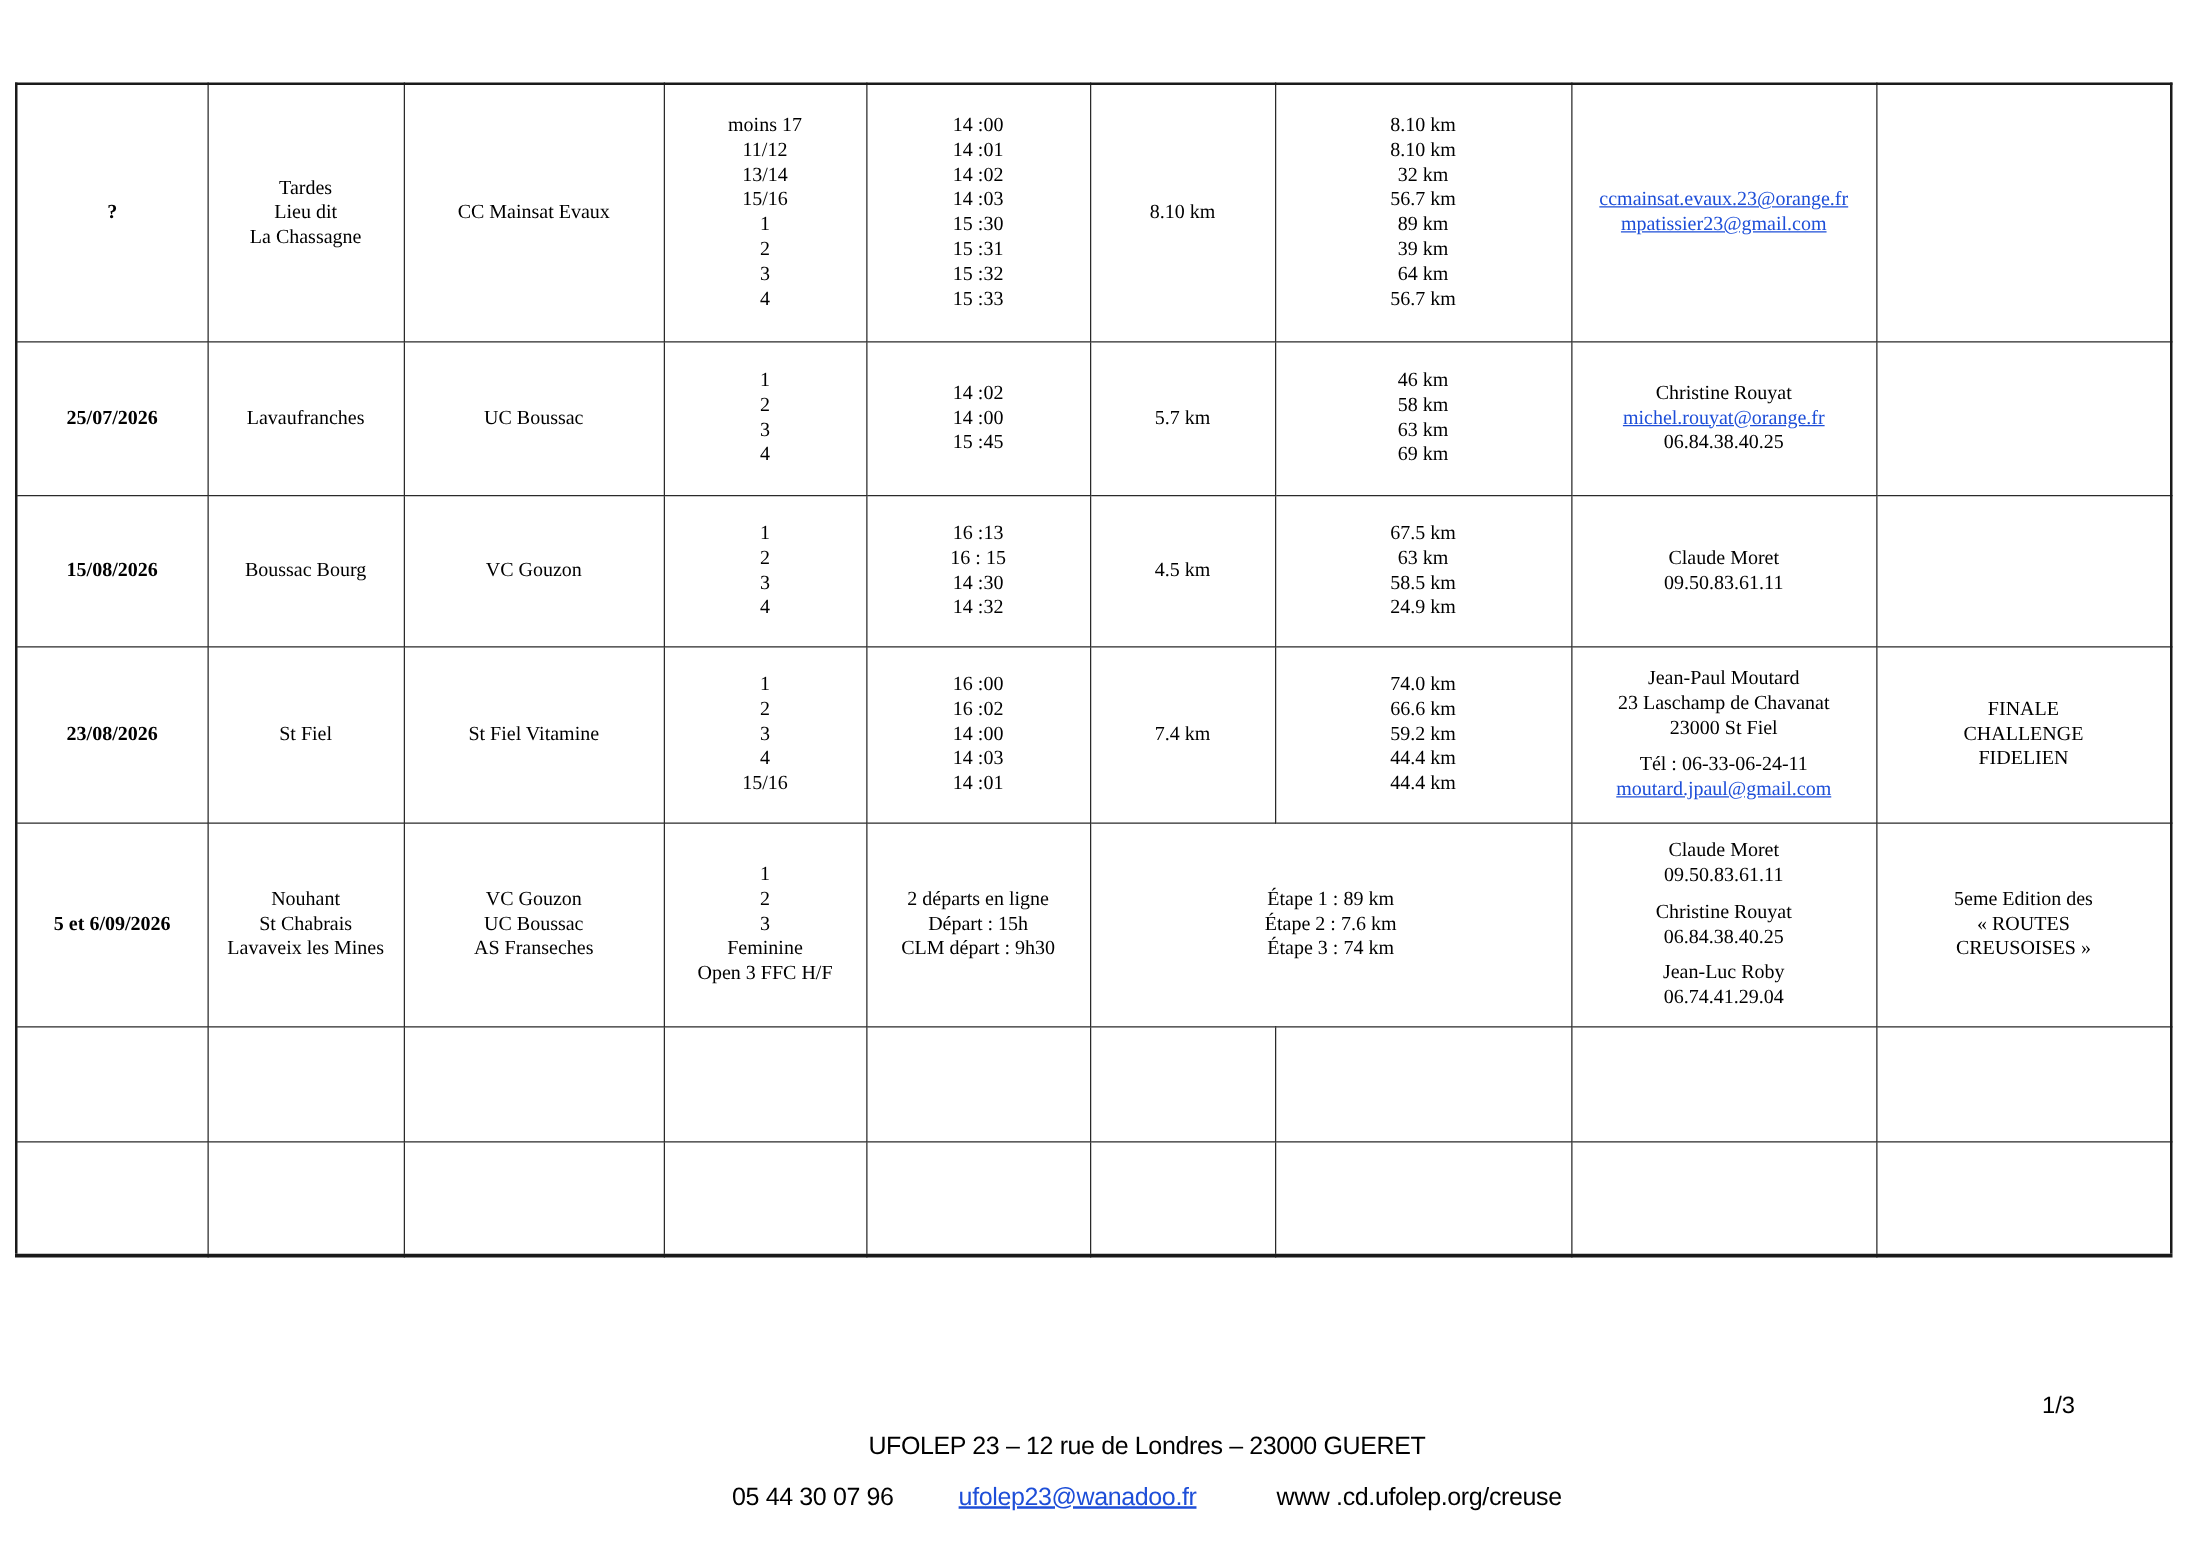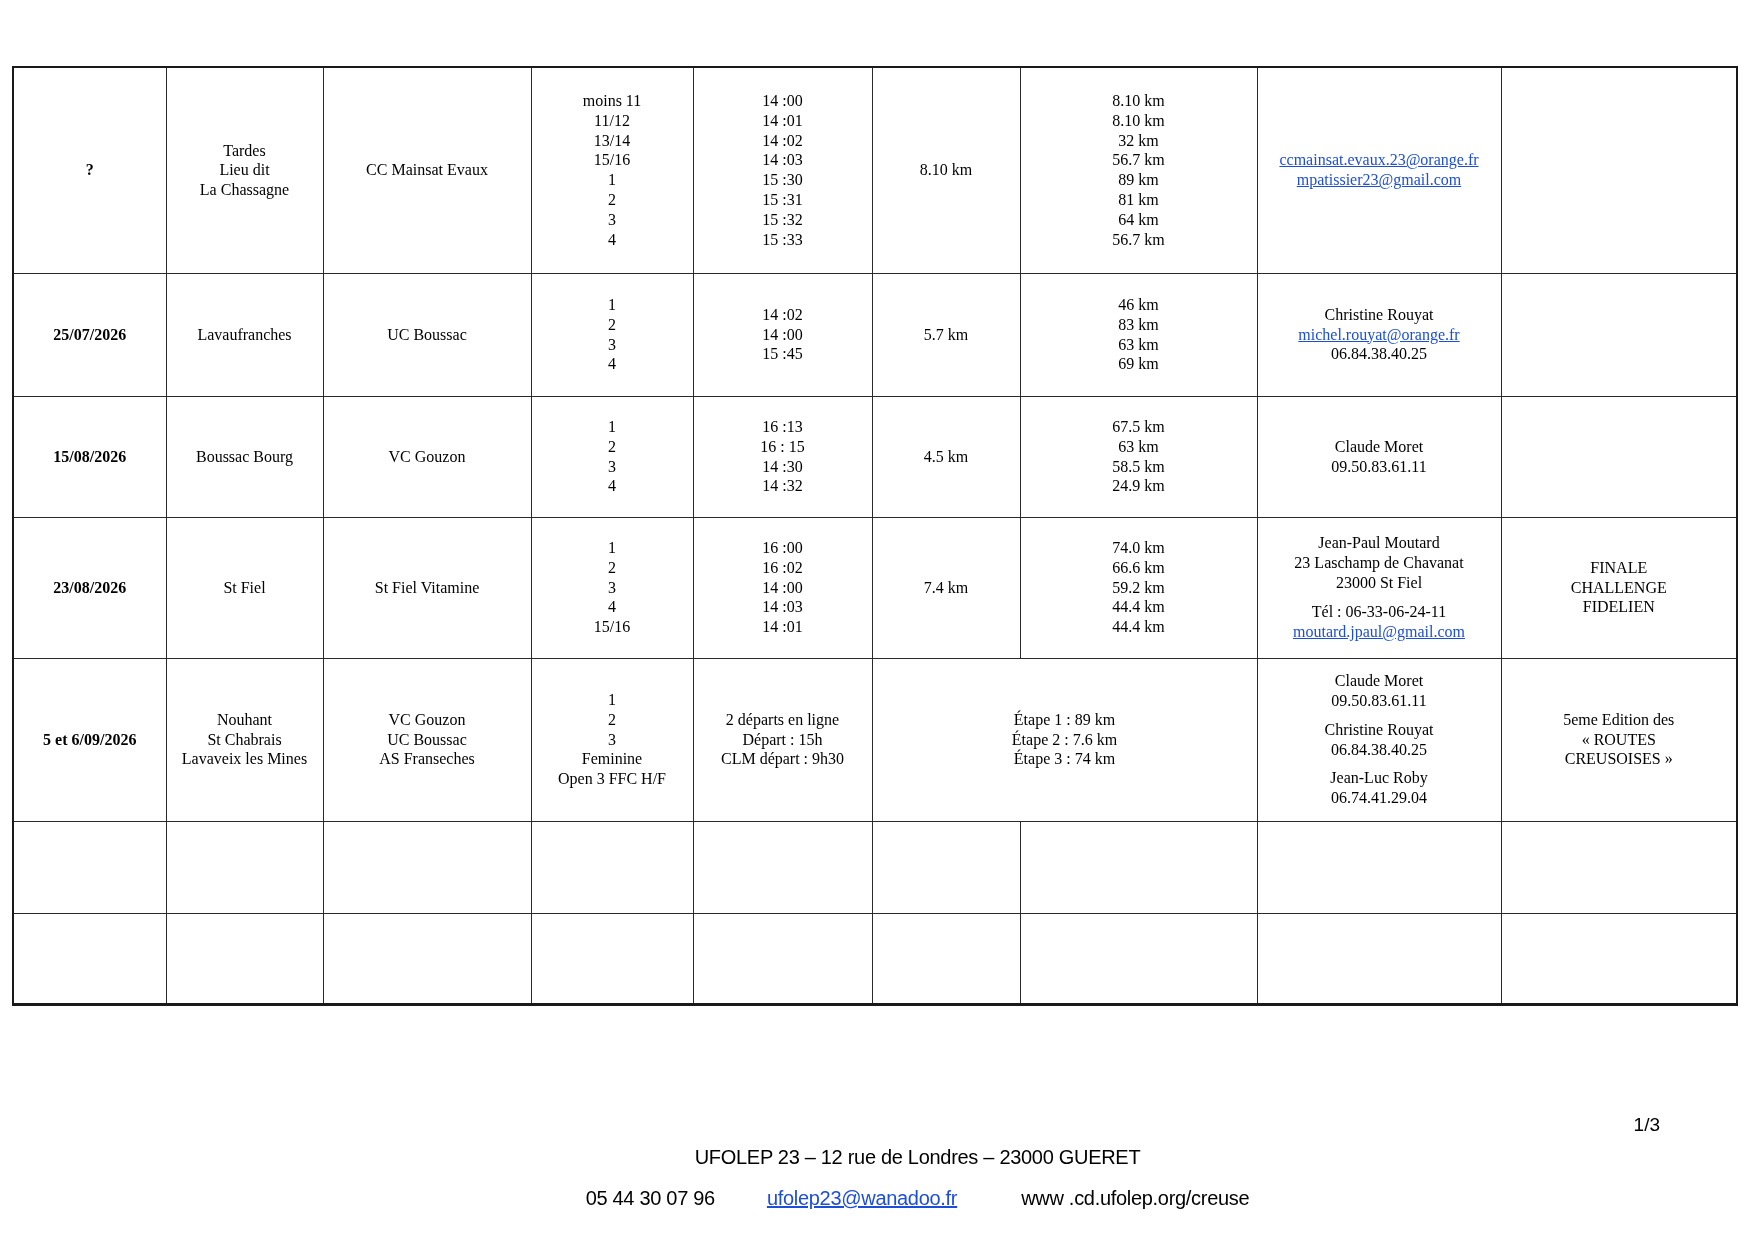--- a/index.html
+++ b/index.html
@@ -61,21 +61,21 @@
           </td>
           <td>
             <div class="line">Tardes</div>
             <div class="line">Lieu dit</div>
             <div class="line">La Chassagne</div>
           </td>
           <td>
             <div class="line">CC Mainsat Evaux</div>
           </td>
           <td>
-            <div class="line">moins 11</div>
+            <div class="line">moins 17</div>
             <div class="line">11/12</div>
             <div class="line">13/14</div>
             <div class="line">15/16</div>
             <div class="line">1</div>
             <div class="line">2</div>
             <div class="line">3</div>
             <div class="line">4</div>
           </td>
           <td>
             <div class="line">14 :00</div>
@@ -89,21 +89,21 @@
           </td>
           <td>
             <div class="line">8.10 km</div>
           </td>
           <td>
             <div class="line">8.10 km</div>
             <div class="line">8.10 km</div>
             <div class="line">32 km</div>
             <div class="line">56.7 km</div>
             <div class="line">89 km</div>
-            <div class="line">81 km</div>
+            <div class="line">39 km</div>
             <div class="line">64 km</div>
             <div class="line">56.7 km</div>
           </td>
           <td>
             <div class="line"><a class="lnk">ccmainsat.evaux.23@orange.fr</a></div>
             <div class="line"><a class="lnk">mpatissier23@gmail.com</a></div>
           </td>
           <td class="note-cell"></td>
         </tr>
         <tr style="height: 123px;">
@@ -125,21 +125,21 @@
           <td>
             <div class="line">14 :02</div>
             <div class="line">14 :00</div>
             <div class="line">15 :45</div>
           </td>
           <td>
             <div class="line">5.7 km</div>
           </td>
           <td>
             <div class="line">46 km</div>
-            <div class="line">83 km</div>
+            <div class="line">58 km</div>
             <div class="line">63 km</div>
             <div class="line">69 km</div>
           </td>
           <td>
             <div class="line">Christine Rouyat</div>
             <div class="line"><a class="lnk">michel.rouyat@orange.fr</a></div>
             <div class="line">06.84.38.40.25</div>
           </td>
           <td class="note-cell"></td>
         </tr>

